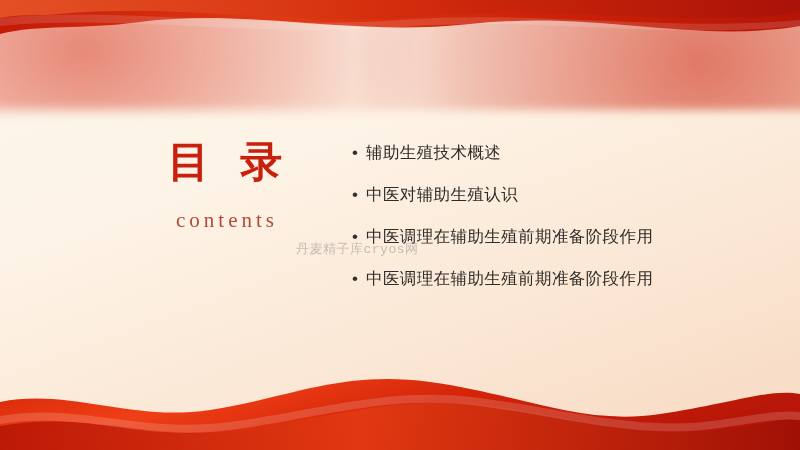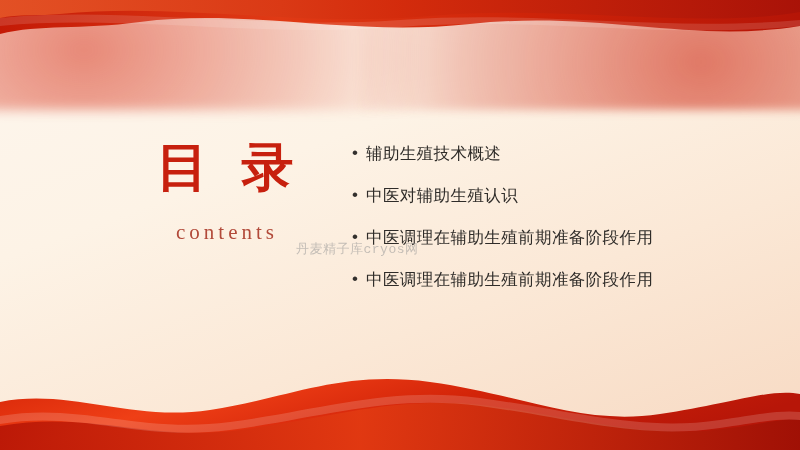--- a/index.html
+++ b/index.html
@@ -58,21 +58,21 @@
 
   .title-block {
     position: absolute;
     left: 110px;
     top: 138px;
     width: 230px;
     text-align: center;
   }
   .title-cn {
     font-family: "Liberation Serif", "DejaVu Serif", serif;
-    font-size: 52px;
+    font-size: 42px;
     letter-spacing: 10px;
     color: #c7200e;
     font-weight: 700;
     line-height: 1.15;
     text-indent: 10px;
   }
   .title-en {
     margin-top: 22px;
     font-family: "Liberation Serif", "DejaVu Serif", serif;
     font-size: 21px;
@@ -96,21 +96,21 @@
   .bullet-dot {
     flex: 0 0 auto;
     width: 14px;
     font-size: 17px;
     line-height: 26px;
     color: #33302d;
     text-align: left;
   }
   .bullet-text {
     flex: 1 1 auto;
-    font-family: Liberation Sans, sans-serif;
+    font-family: Liberation Serif, serif;
     font-size: 16.5px;
     line-height: 26px;
     color: #2f2c29;
     letter-spacing: 0.4px;
   }
 
   .watermark {
     position: absolute;
     left: 296px;
     top: 240px;

